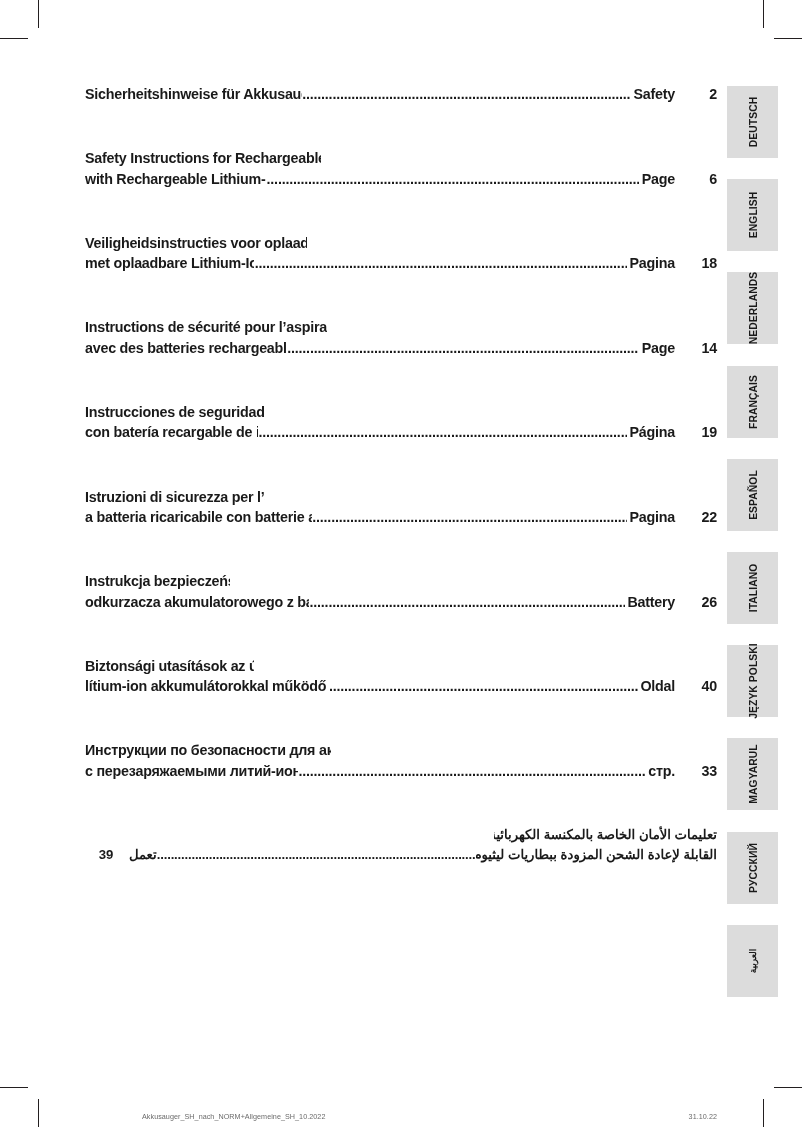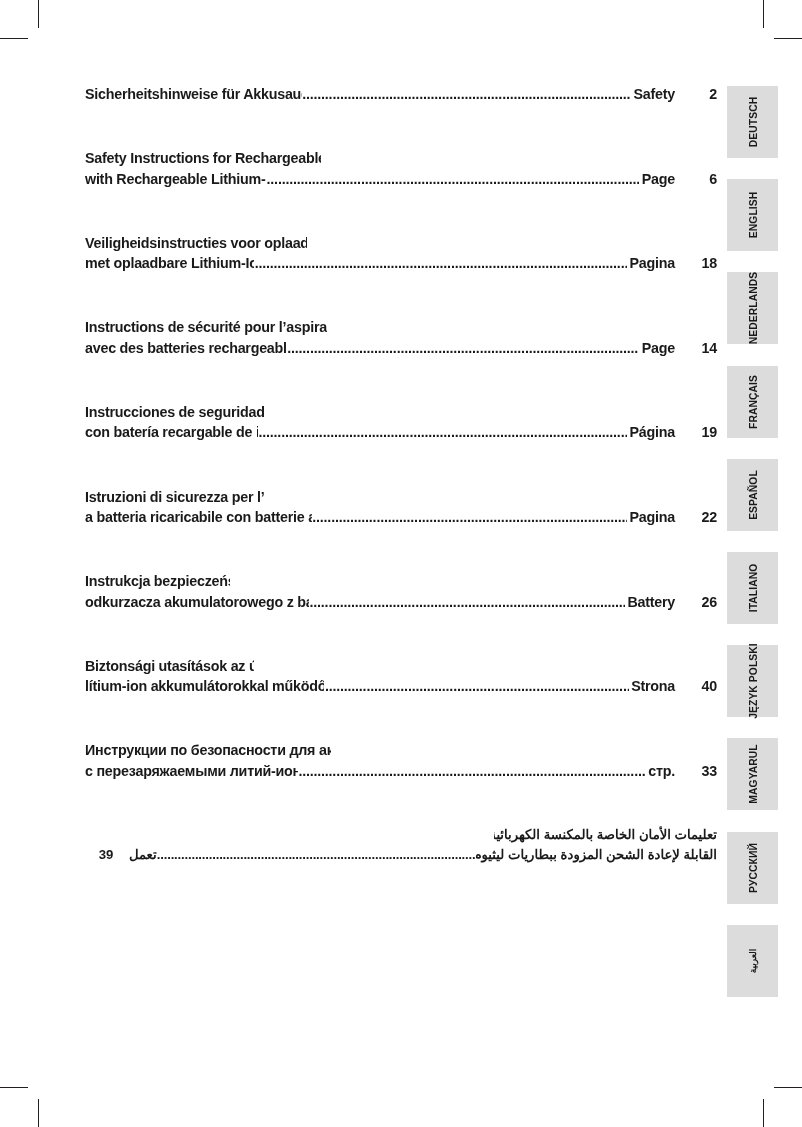--- a/index.html
+++ b/index.html
@@ -259,21 +259,21 @@
       <div class="toc-entry">
         <div class="toc-line plain">
           <span class="txt">Biztonsági utasítások az újratölthető</span>
           <span class="lead"></span>
           <span class="ref">Oldal</span>
           <span class="pg">30</span>
         </div>
         <div class="toc-line">
           <span class="txt">lítium-ion akkumulátorokkal működő akkumulátoros porszívóhoz</span>
           <span class="lead"></span>
-          <span class="ref">Strona</span>
+          <span class="ref">Oldal</span>
           <span class="pg">40</span>
         </div>
       </div>
       <div class="toc-entry">
         <div class="toc-line plain">
           <span class="txt">Инструкции по безопасности для аккумуляторного пылесоса</span>
           <span class="lead"></span>
           <span class="ref">стр.</span>
           <span class="pg">33</span>
         </div>
@@ -326,14 +326,18 @@
         <span class="tab-label">MAGYARUL</span>
       </div>
       <div class="tab" style="top: 831.6px;">
         <span class="tab-label">РУССКИЙ</span>
       </div>
       <div class="tab rtl-tab" style="top: 924.8px;">
         <span class="tab-label">العربية</span>
       </div>
     </div>
 
+  <div id="footer">
+    <span>Akkusauger_SH_nach_NORM+Allgemeine_SH_10.2022</span>
+    <span>31.10.22</span>
+  </div>
 
 </div>
 
 </body></html>

